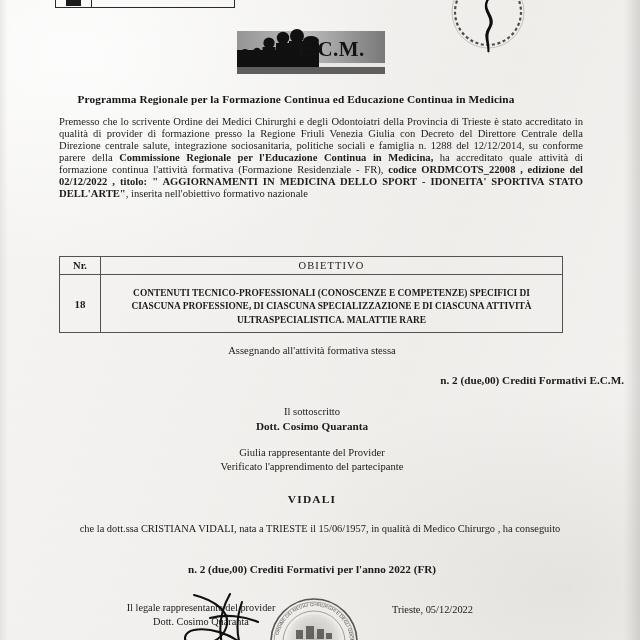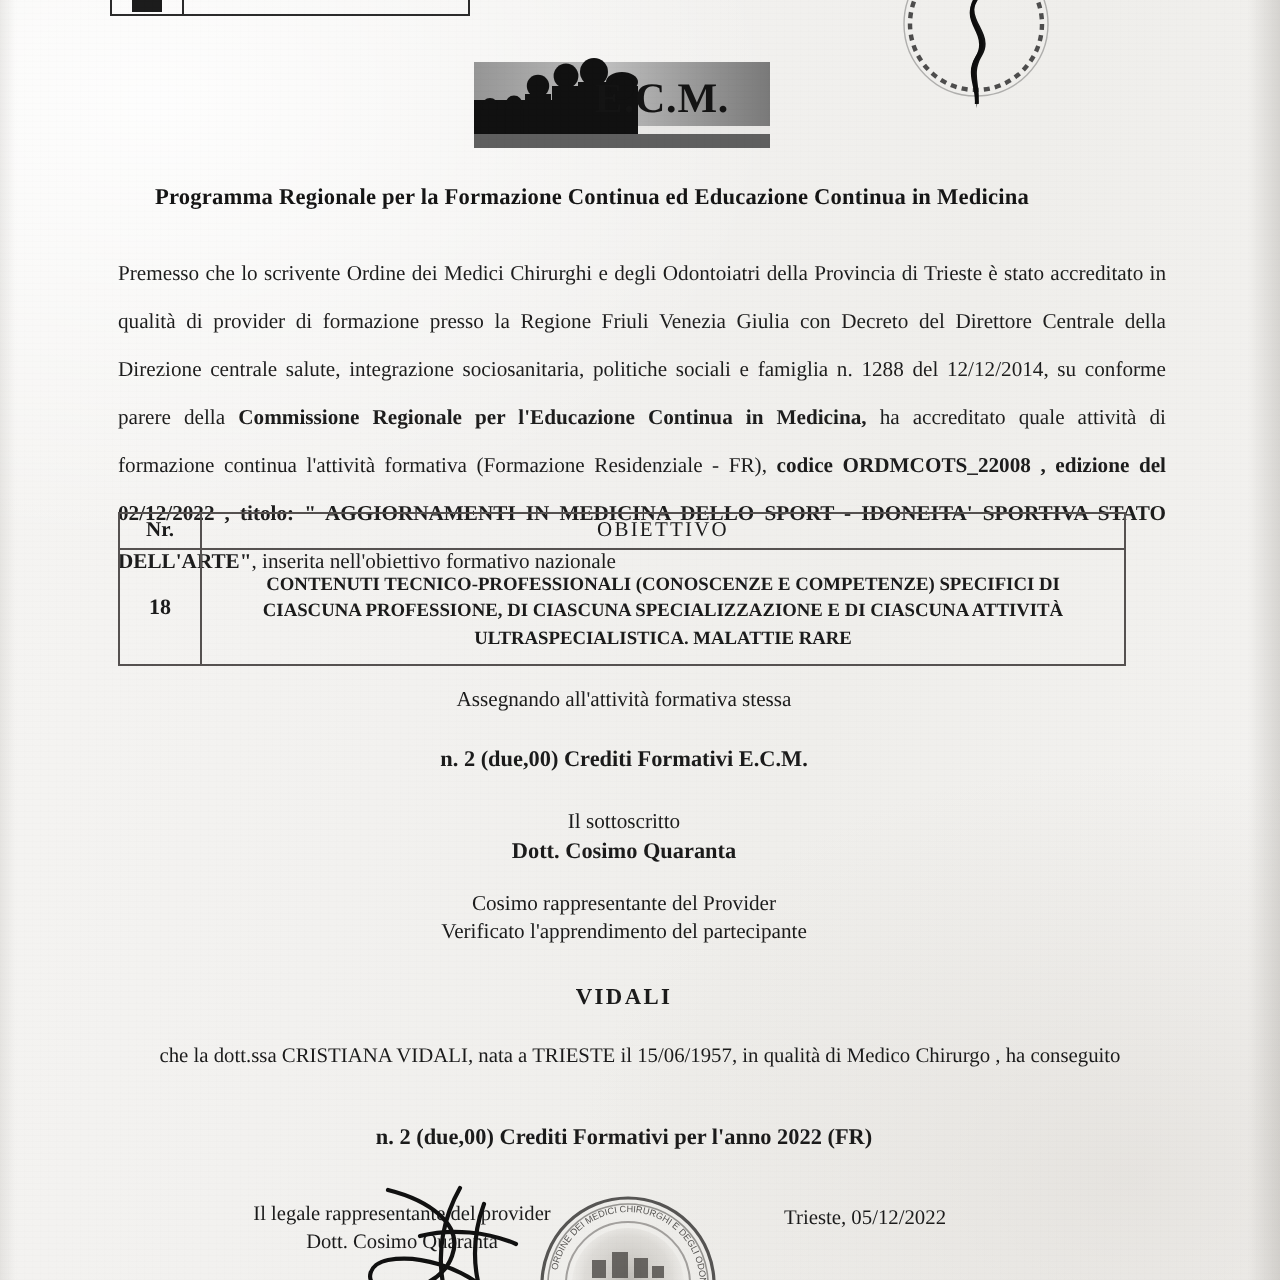--- a/index.html
+++ b/index.html
@@ -88,24 +88,24 @@
     text-align: center;
     font-weight: bold;
     font-size: 11.3px;
     letter-spacing: 0.1px;
     color: #151515;
   }
 
   
   .body-par {
     position: absolute;
-    left: 59px; top: 126px;
+    left: 59px; top: 116px;
     width: 524px;
     font-size: 10.6px;
-    line-height: 24px;
+    line-height: 12px;
     text-align: justify;
     text-justify: inter-word;
     color: #1d1d1d;
   }
   .body-par b { font-weight: bold; }
 
   
   .obj-table {
     position: absolute;
     left: 59px; top: 256px;
@@ -147,21 +147,21 @@
   }
 
   
   .ctr {
     position: absolute;
     left: 0;
     width: 624px;
     text-align: center;
   }
   .t-assegnando { top: 345px; font-size: 10.6px; }
-  .t-crediti    { top: 374px; font-size: 11.2px; font-weight: bold; }
+  .t-crediti    { top: 374px; font-size: 11.2px; font-weight: bold; text-align: right; }
   .t-sotto      { top: 406px; font-size: 10.6px; }
   .t-dott       { top: 420px; font-size: 11.2px; font-weight: bold; }
   .t-legale     { top: 447px; font-size: 10.6px; }
   .t-verificato { top: 461px; font-size: 10.6px; }
   .t-attesta    { top: 493px; font-size: 11.4px; font-weight: bold; letter-spacing: 1.2px; }
 
   .attesta-par {
     position: absolute;
     left: 70px; top: 521px;
     width: 500px;
@@ -269,21 +269,21 @@
     <td class="nr-c">18</td>
     <td class="ob-c">CONTENUTI TECNICO-PROFESSIONALI (CONOSCENZE E COMPETENZE) SPECIFICI DI CIASCUNA PROFESSIONE, DI CIASCUNA SPECIALIZZAZIONE E DI CIASCUNA ATTIVITÀ ULTRASPECIALISTICA. MALATTIE RARE</td>
   </tr>
 </tbody>
   </table>
 
 <div class="ctr t-assegnando">Assegnando all'attività formativa stessa</div>
 <div class="ctr t-crediti">n. 2 (due,00) Crediti Formativi E.C.M.</div>
 <div class="ctr t-sotto">Il sottoscritto</div>
 <div class="ctr t-dott">Dott. Cosimo Quaranta</div>
-<div class="ctr t-legale">Cosimo rappresentante del Provider</div>
+<div class="ctr t-legale">Giulia rappresentante del Provider</div>
 <div class="ctr t-verificato">Verificato l'apprendimento del partecipante</div>
 
 <div class="ctr t-attesta">VIDALI</div>
 <div class="attesta-par">che la dott.ssa CRISTIANA VIDALI, nata a TRIESTE il 15/06/1957, in qualità di Medico Chirurgo , ha conseguito</div>
 <div class="ctr t-crediti2">n. 2 (due,00) Crediti Formativi per l'anno 2022 (FR)</div>
 
 <div class="sig-block">
   <div>Il legale rappresentante del provider</div>
   <div>Dott. Cosimo Quaranta</div>
 </div>

